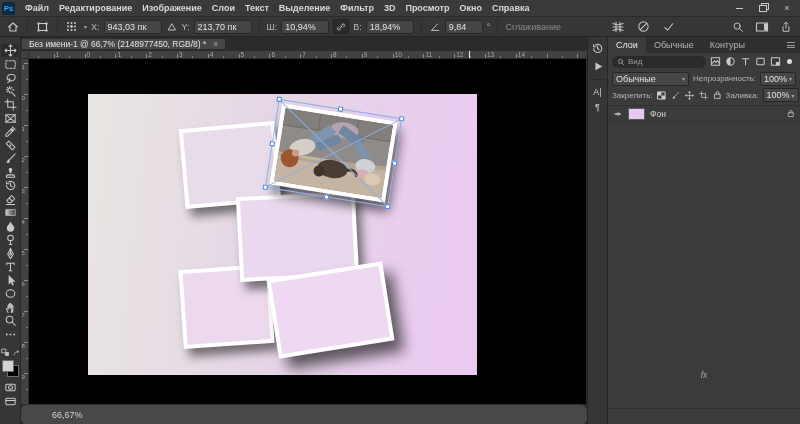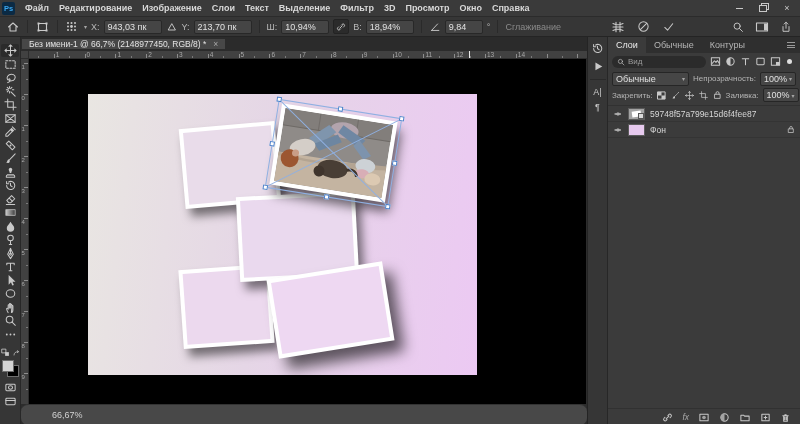--- a/index.html
+++ b/index.html
@@ -118,21 +118,21 @@
   .thumb{width:17px;height:12px;border:1px solid #5b5b5b;box-sizing:border-box;position:relative;overflow:hidden;flex:none;}
   .thumb.smart{background:#a3a3a3;}
   .thumb.smart .wrect{position:absolute;left:3px;top:2px;width:9px;height:6px;background:#fff;transform:rotate(-8deg);}
   .thumb .badge{position:absolute;right:0;bottom:0;width:6px;height:6px;background:#d9d9d9;border:1px solid #555;box-sizing:border-box;}
   .thumb.photoThumb{background:linear-gradient(#8f8b88 0 55%,#c3b3a0 55% 100%);border-color:#ddd;}
   .thumb.photoThumb .cat{position:absolute;left:5px;top:5px;width:7px;height:4px;border-radius:50%;background:#4a3f36;}
   .thumb.bgThumb{background:#e6c9ee;}
   .lname{font-size:8.5px;color:#d6d6d6;overflow:hidden;text-overflow:ellipsis;white-space:nowrap;}
   .rowlock{margin-left:auto;}
   .pbottom{margin-top:auto;height:16px;border-top:1px solid #313131;display:flex;align-items:center;
-    justify-content:flex-end;gap:9px;padding:0 9px;}
+    justify-content:flex-end;gap:9px;padding:0 9px;flex-direction:column;}
   .fxlabel{font-size:8.5px;font-style:italic;color:#a9a9a9;}
 </style>
 </head>
 <body>
 
 <div id="app">
 
   <div class="menubar">
     <div class="pslogo">Ps</div>
     <nav class="menus" id="menus">
@@ -657,31 +657,20 @@
             <span class="caret">▾</span>
           </div>
         </div>
 
         <div class="layers">
           <div class="layerrow">
             <svg width="10" height="8" viewBox="0 0 10 11">
                 <path class="ti" d="M1 5.5Q5 2 9 5.5Q5 9 1 5.5z" stroke-width="0.9"></path>
                 <circle class="tf" cx="5" cy="5.5" r="1.3"></circle>
               </svg>
-            <div class="thumb smart">
-                <div class="wrect"></div>
-                <div class="badge"></div>
-              </div>
-            <span class="lname">59748f57a799e15d6f4fee87</span>
-          </div>
-          <div class="layerrow">
-            <svg width="10" height="8" viewBox="0 0 10 11">
-                <path class="ti" d="M1 5.5Q5 2 9 5.5Q5 9 1 5.5z" stroke-width="0.9"></path>
-                <circle class="tf" cx="5" cy="5.5" r="1.3"></circle>
-              </svg>
             <div class="thumb bgThumb"></div>
             <span class="lname">Фон</span>
             <svg class="rowlock" width="8" height="9" viewBox="0 0 12 13">
                 <rect class="ti" x="2.5" y="5.5" width="7" height="5.5" stroke-width="0.9"></rect>
                 <path class="ti" d="M4 5.5V4a2 2 0 014 0v1.5" stroke-width="0.9"></path>
               </svg>
           </div>
         </div>
 
         <div class="pbottom">

